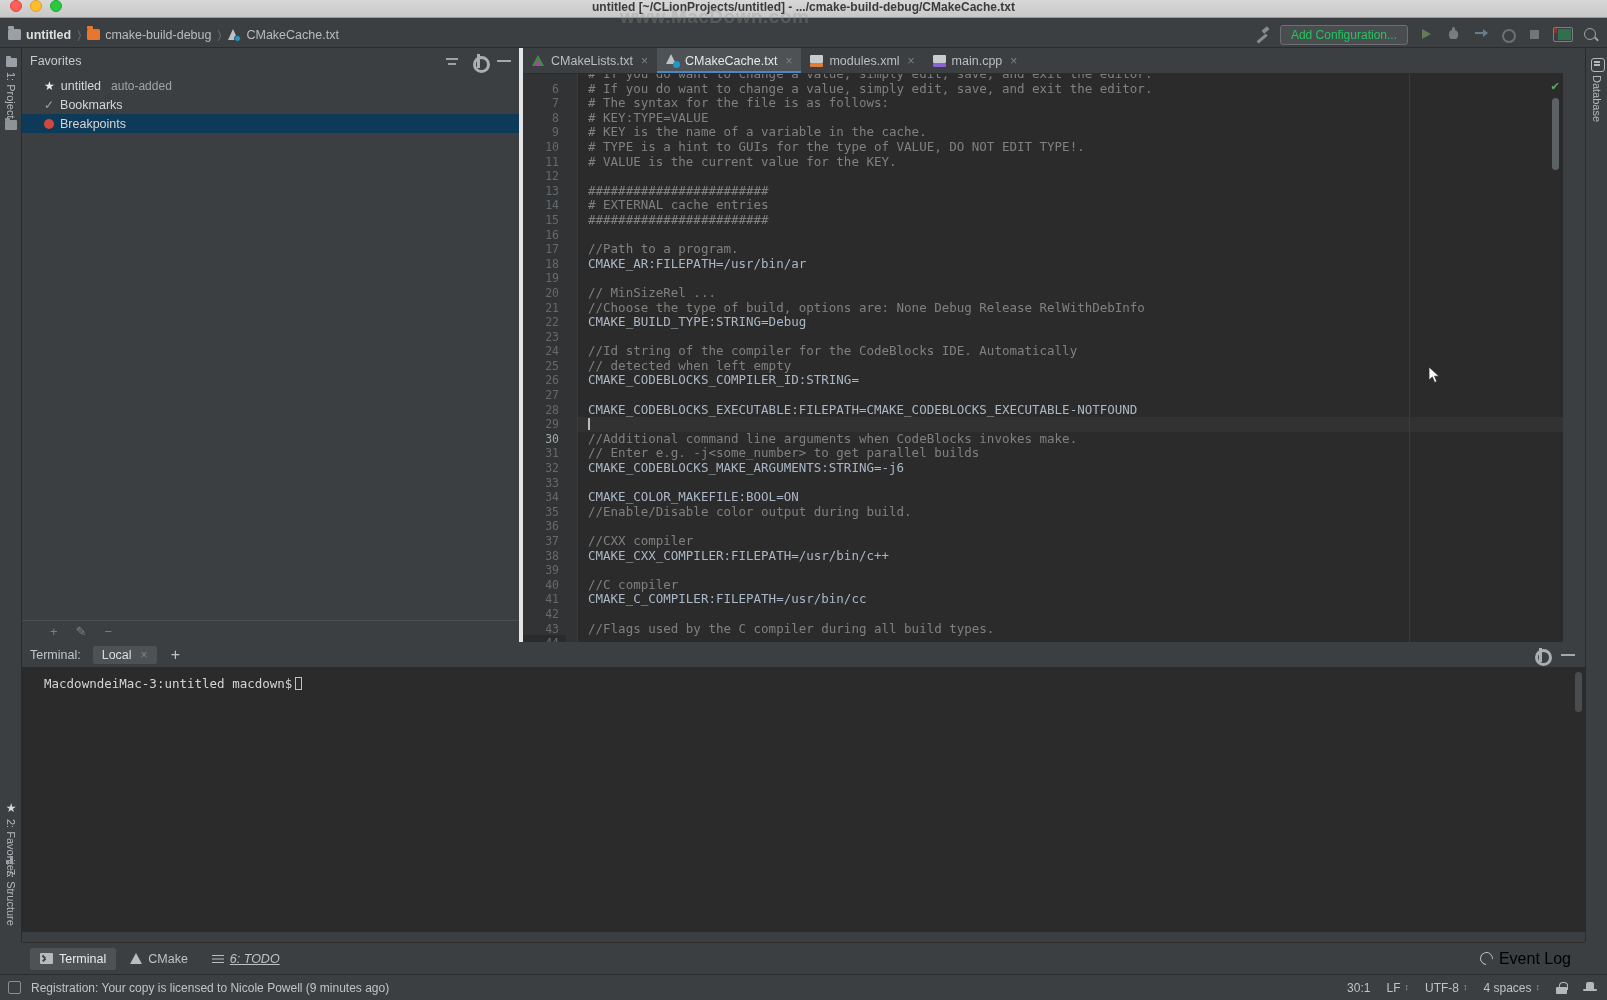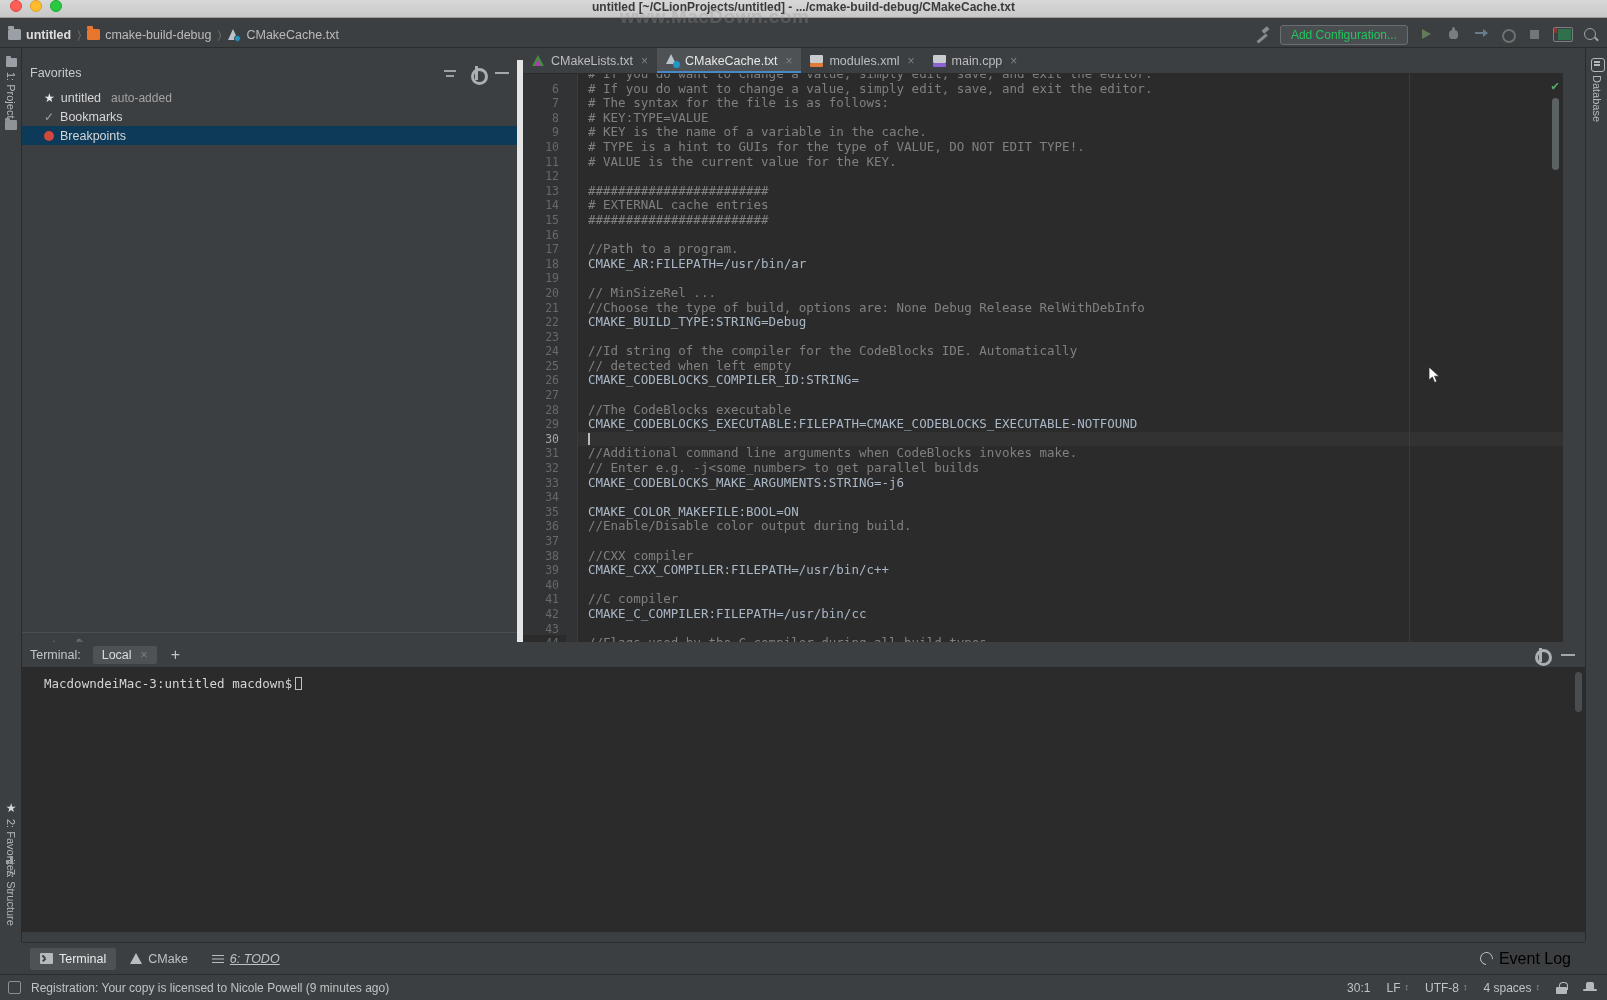--- a/index.html
+++ b/index.html
@@ -149,21 +149,21 @@
   .bot-folder-ico {
     position:absolute; left:5px; width:12px; height:10px; background:#8e9396; border-radius:1px;
   }
   .bot-folder-ico::before {
     content:''; position:absolute; left:0; top:-2.5px; width:5px; height:2.5px; background:#8e9396; border-radius:1px 1px 0 0;
   }
 
   
   .fav-panel {
     position: absolute; left: 22px; top: 48px; width: 501px; height: 594px;
-    background: #3c3f41; border-right: 6px solid #e5e5e5; margin-top: 12px;
+    background: #3c3f41; border-right: 4px solid #e5e5e5;
   }
   .fav-head {
     height: 26px; display: flex; align-items: center; padding: 0 8px;
     font-size: 12.5px; color: #c8cacc; position: relative;
   }
   .fav-head-actions { position: absolute; right: 8px; display: flex; align-items: center; gap: 12px; }
   .ico-collapse { width: 14px; height: 14px; position: relative; opacity: .75; }
   .ico-collapse::before {
     content:''; position:absolute; left:1px; top:4px; width:12px; height:1.5px; background:#bfc2c4;
   }
@@ -604,21 +604,20 @@
           <div class="cl"><span class="kv">CMAKE_AR:FILEPATH=/usr/bin/ar</span></div>
           <div class="cl"><span class="kv"></span></div>
           <div class="cl"><span class="cmt">// MinSizeRel ...</span></div>
           <div class="cl"><span class="cmt">//Choose the type of build, options are: None Debug Release RelWithDebInfo</span></div>
           <div class="cl"><span class="kv">CMAKE_BUILD_TYPE:STRING=Debug</span></div>
           <div class="cl"><span class="kv"></span></div>
           <div class="cl"><span class="cmt">//Id string of the compiler for the CodeBlocks IDE. Automatically</span></div>
           <div class="cl"><span class="cmt">// detected when left empty</span></div>
           <div class="cl"><span class="kv">CMAKE_CODEBLOCKS_COMPILER_ID:STRING=</span></div>
           <div class="cl"><span class="kv"></span></div>
-          <div class="cl"><span class="cmt">//The CodeBlocks executable</span></div>
           <div class="cl"><span class="kv">CMAKE_CODEBLOCKS_EXECUTABLE:FILEPATH=CMAKE_CODEBLOCKS_EXECUTABLE-NOTFOUND</span></div>
           <div class="cl caret-line"><span class="caret"></span></div>
           <div class="cl"><span class="cmt">//Additional command line arguments when CodeBlocks invokes make.</span></div>
           <div class="cl"><span class="cmt">// Enter e.g. -j&lt;some_number&gt; to get parallel builds</span></div>
           <div class="cl"><span class="kv">CMAKE_CODEBLOCKS_MAKE_ARGUMENTS:STRING=-j6</span></div>
           <div class="cl"><span class="kv"></span></div>
           <div class="cl"><span class="kv">CMAKE_COLOR_MAKEFILE:BOOL=ON</span></div>
           <div class="cl"><span class="cmt">//Enable/Disable color output during build.</span></div>
           <div class="cl"><span class="kv"></span></div>
           <div class="cl"><span class="cmt">//CXX compiler</span></div>

